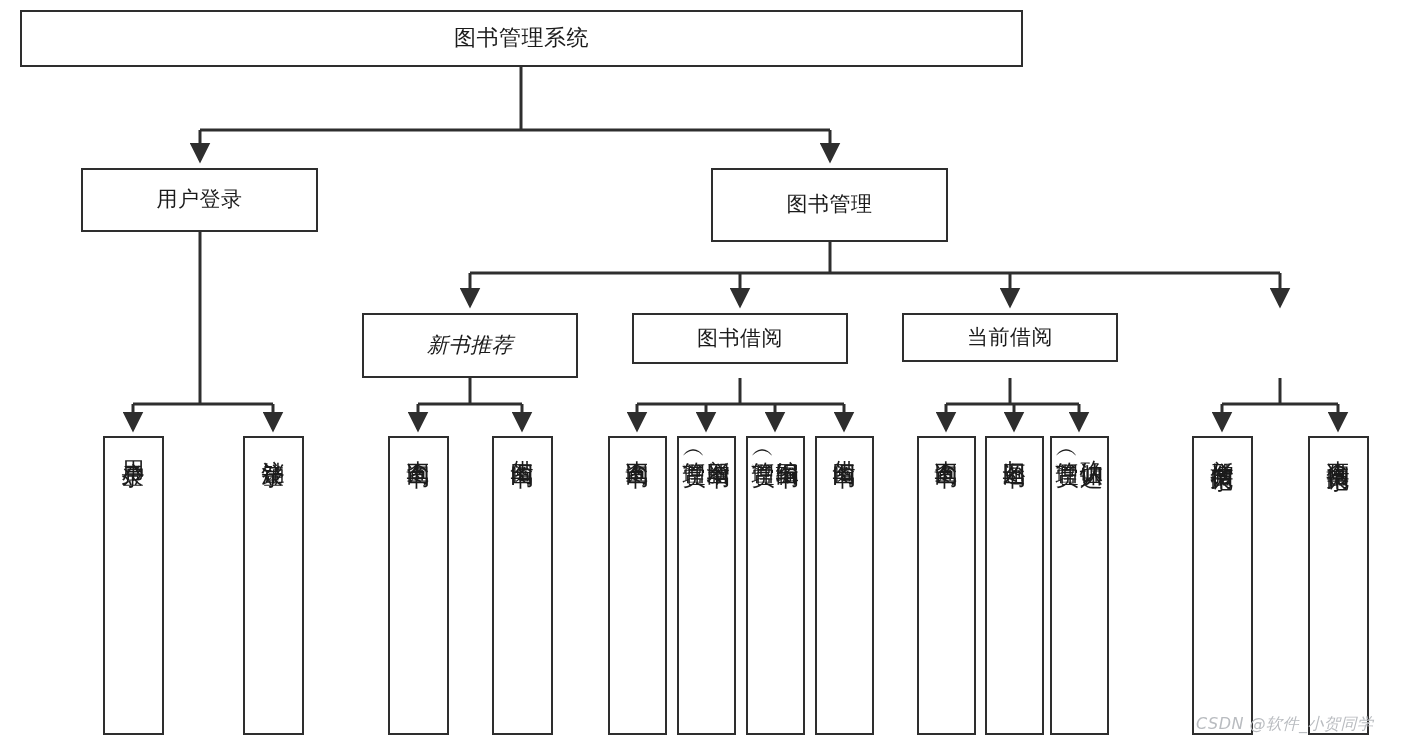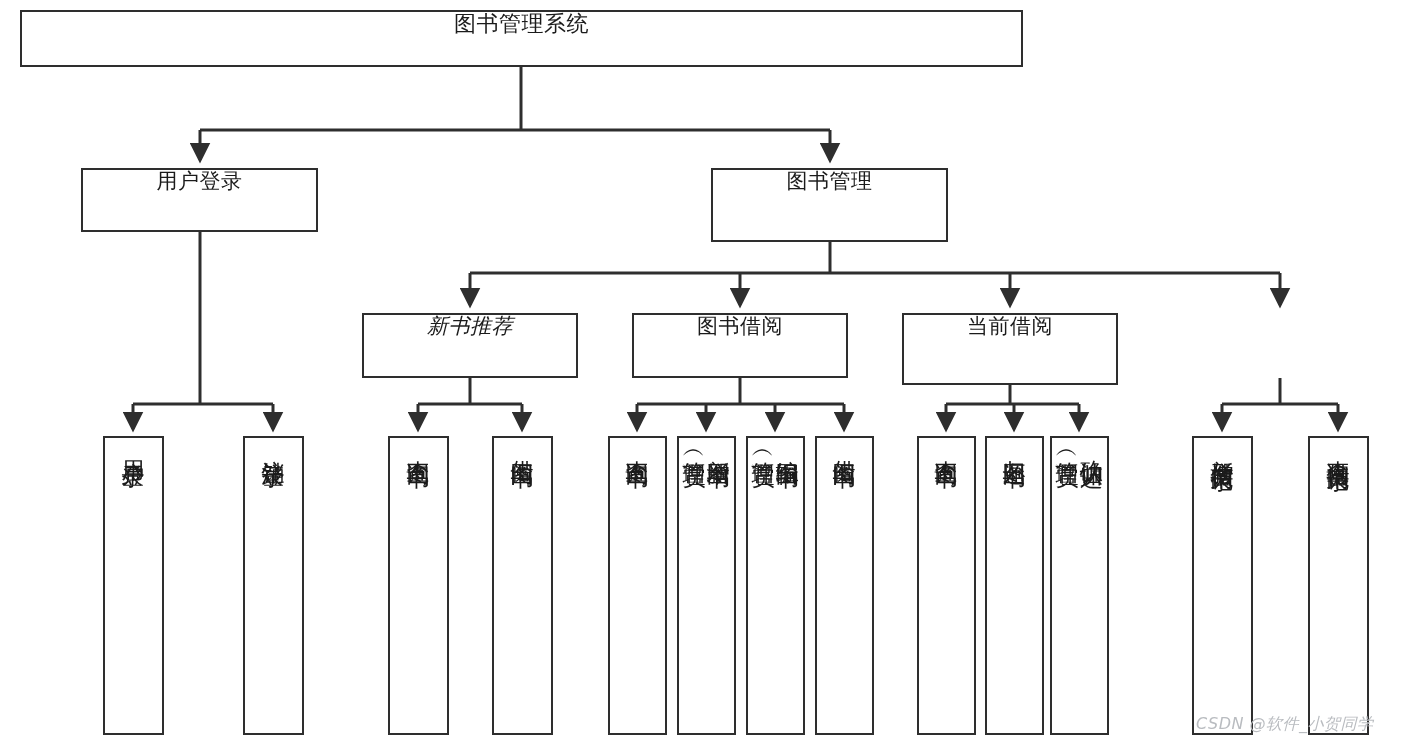--- a/index.html
+++ b/index.html
@@ -25,21 +25,21 @@
     width: 1405px;
     height: 747px;
     pointer-events: none;
   }
   .node {
     position: absolute;
     box-sizing: border-box;
     background: #ffffff;
     border: 2px solid #2e2e2e;
     display: flex;
-    align-items: flex-start;
+    align-items: center;
     justify-content: center;
     color: #1b1b1b;
     z-index: 2;
   }
   .node .node-label {
     display: block;
     text-align: center;
     line-height: 1.12;
     letter-spacing: 0.5px;
   }
@@ -145,24 +145,24 @@
   <div class="node horiz" style="left:81px; top:168px; width:237px; height:64px;">
     <span class="node-label">用户登录</span>
   </div>
   <div class="node horiz" style="left:711px; top:168px; width:237px; height:74px;">
     <span class="node-label">图书管理</span>
   </div>
 
   <div class="node horiz" style="left:362px; top:313px; width:216px; height:65px;font-style:italic;">
     <span class="node-label">新书推荐</span>
   </div>
-  <div class="node horiz" style="left:632px; top:313px; width:216px; height:65px;">
+  <div class="node horiz" style="left:632px; top:313px; width:216px; height:51px;">
     <span class="node-label">图书借阅</span>
   </div>
-  <div class="node horiz" style="left:902px; top:313px; width:216px; height:72px;">
+  <div class="node horiz" style="left:902px; top:313px; width:216px; height:49px;">
     <span class="node-label">当前借阅</span>
   </div>
 
   <div class="node vert" style="left:103px; top:436px; width:61px; height:299px;">
     <span class="node-label">用户登录</span>
   </div>
   <div class="node vert" style="left:243px; top:436px; width:61px; height:299px;">
     <span class="node-label">注销登录</span>
   </div>
 

